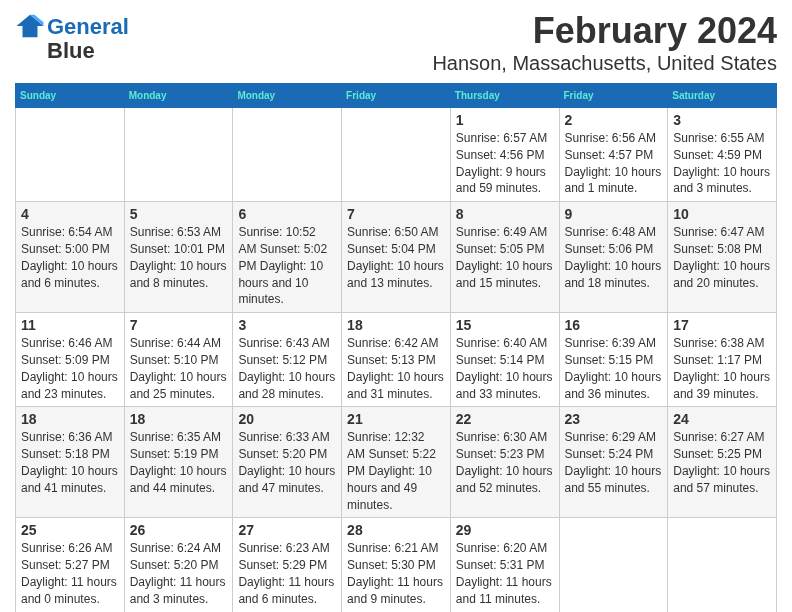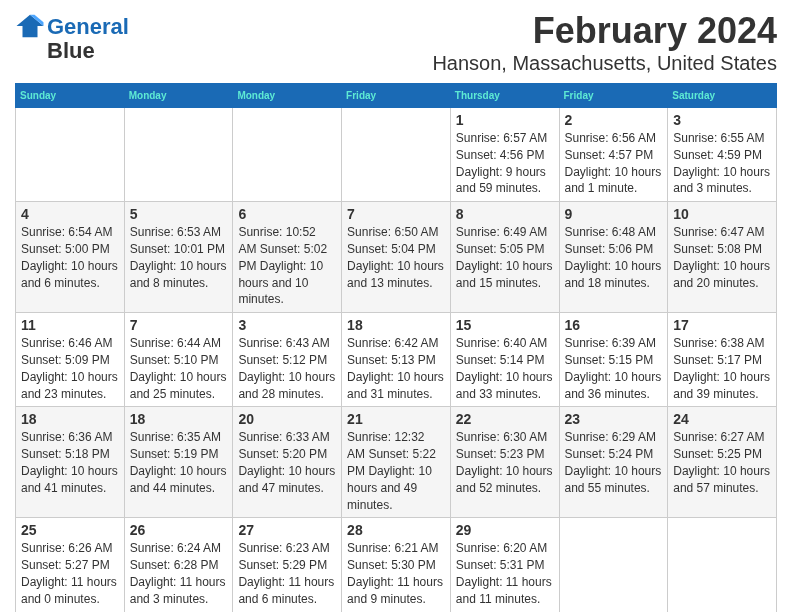--- a/index.html
+++ b/index.html
@@ -221,21 +221,21 @@
         </td>
         <td>
           <span class="day-number">16</span>
           <div class="day-info">Sunrise: 6:39 AM
 Sunset: 5:15 PM
 Daylight: 10 hours and 36 minutes.</div>
         </td>
         <td>
           <span class="day-number">17</span>
           <div class="day-info">Sunrise: 6:38 AM
-Sunset: 5:17 PM
+Sunset: 1:17 PM
 Daylight: 10 hours and 39 minutes.</div>
         </td>
       </tr>
       <tr>
         <td>
           <span class="day-number">18</span>
           <div class="day-info">Sunrise: 6:36 AM
 Sunset: 5:18 PM
 Daylight: 10 hours and 41 minutes.</div>
         </td>
@@ -279,21 +279,21 @@
       <tr>
         <td>
           <span class="day-number">25</span>
           <div class="day-info">Sunrise: 6:26 AM
 Sunset: 5:27 PM
 Daylight: 11 hours and 0 minutes.</div>
         </td>
         <td>
           <span class="day-number">26</span>
           <div class="day-info">Sunrise: 6:24 AM
-Sunset: 6:28 PM
+Sunset: 5:20 PM
 Daylight: 11 hours and 3 minutes.</div>
         </td>
         <td>
           <span class="day-number">27</span>
           <div class="day-info">Sunrise: 6:23 AM
 Sunset: 5:29 PM
 Daylight: 11 hours and 6 minutes.</div>
         </td>
         <td>
           <span class="day-number">28</span>

